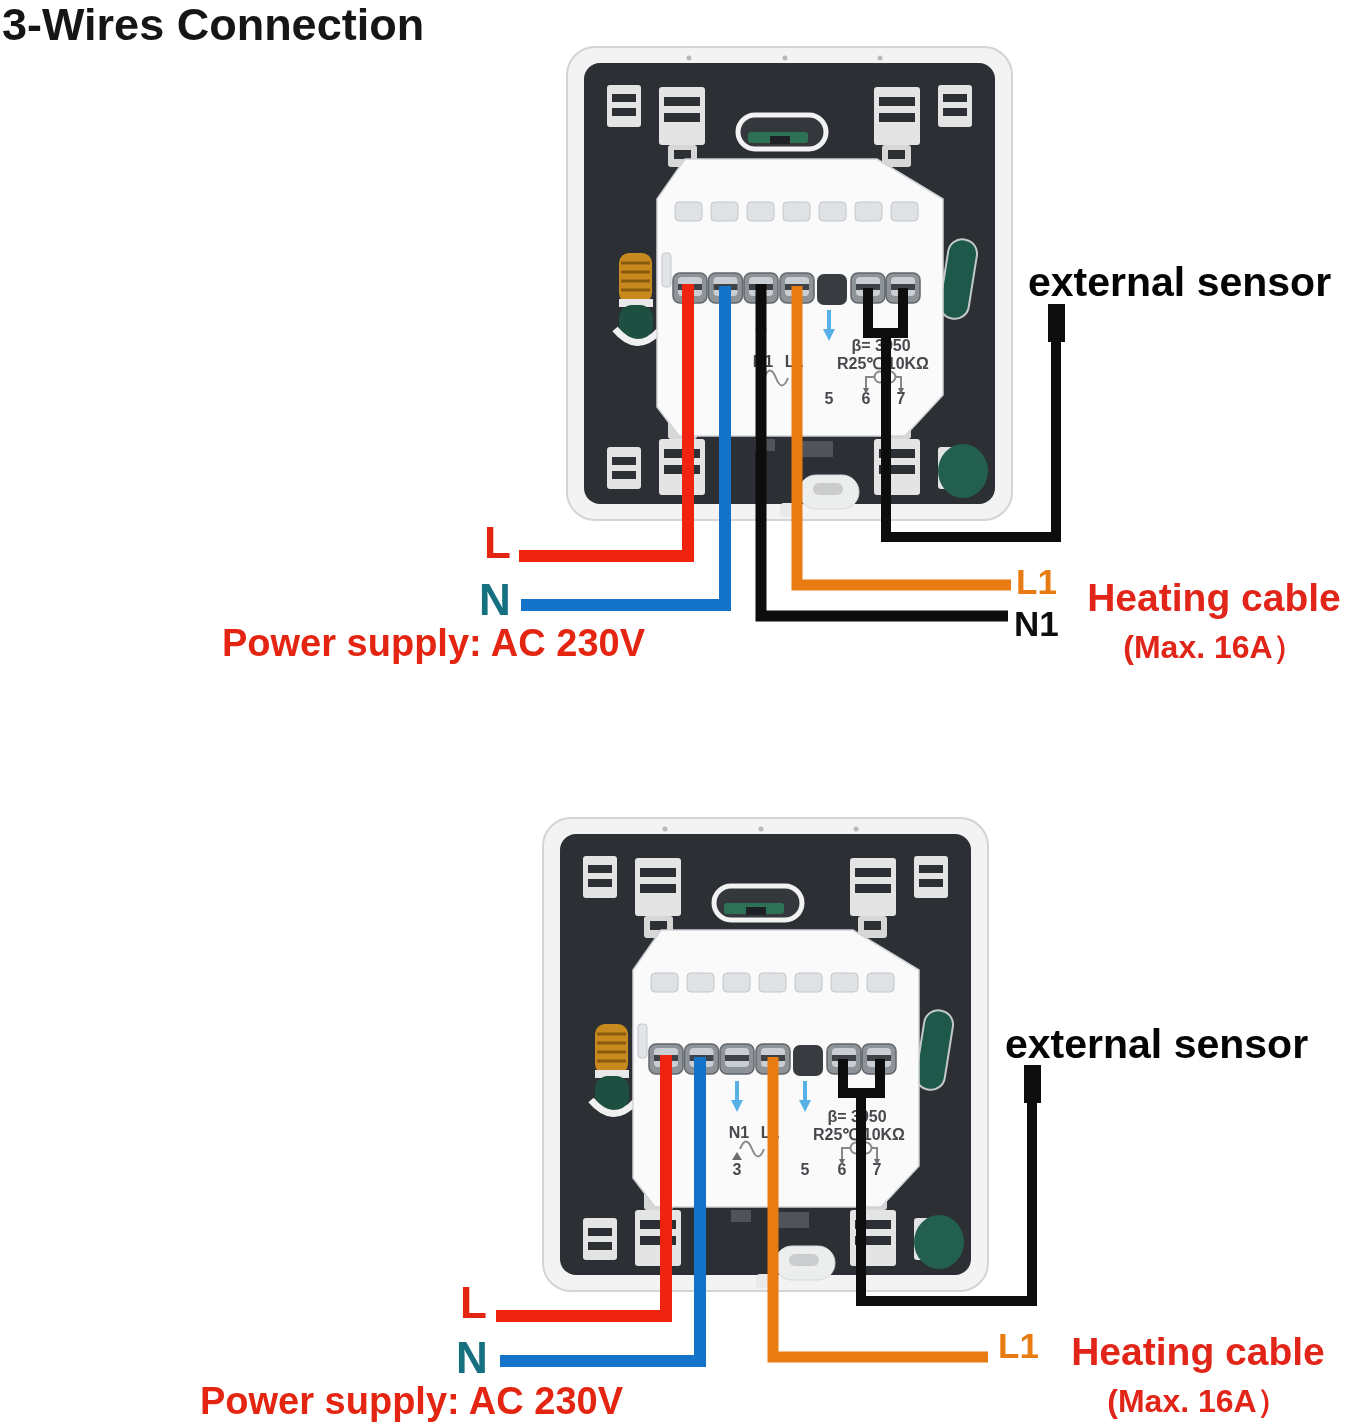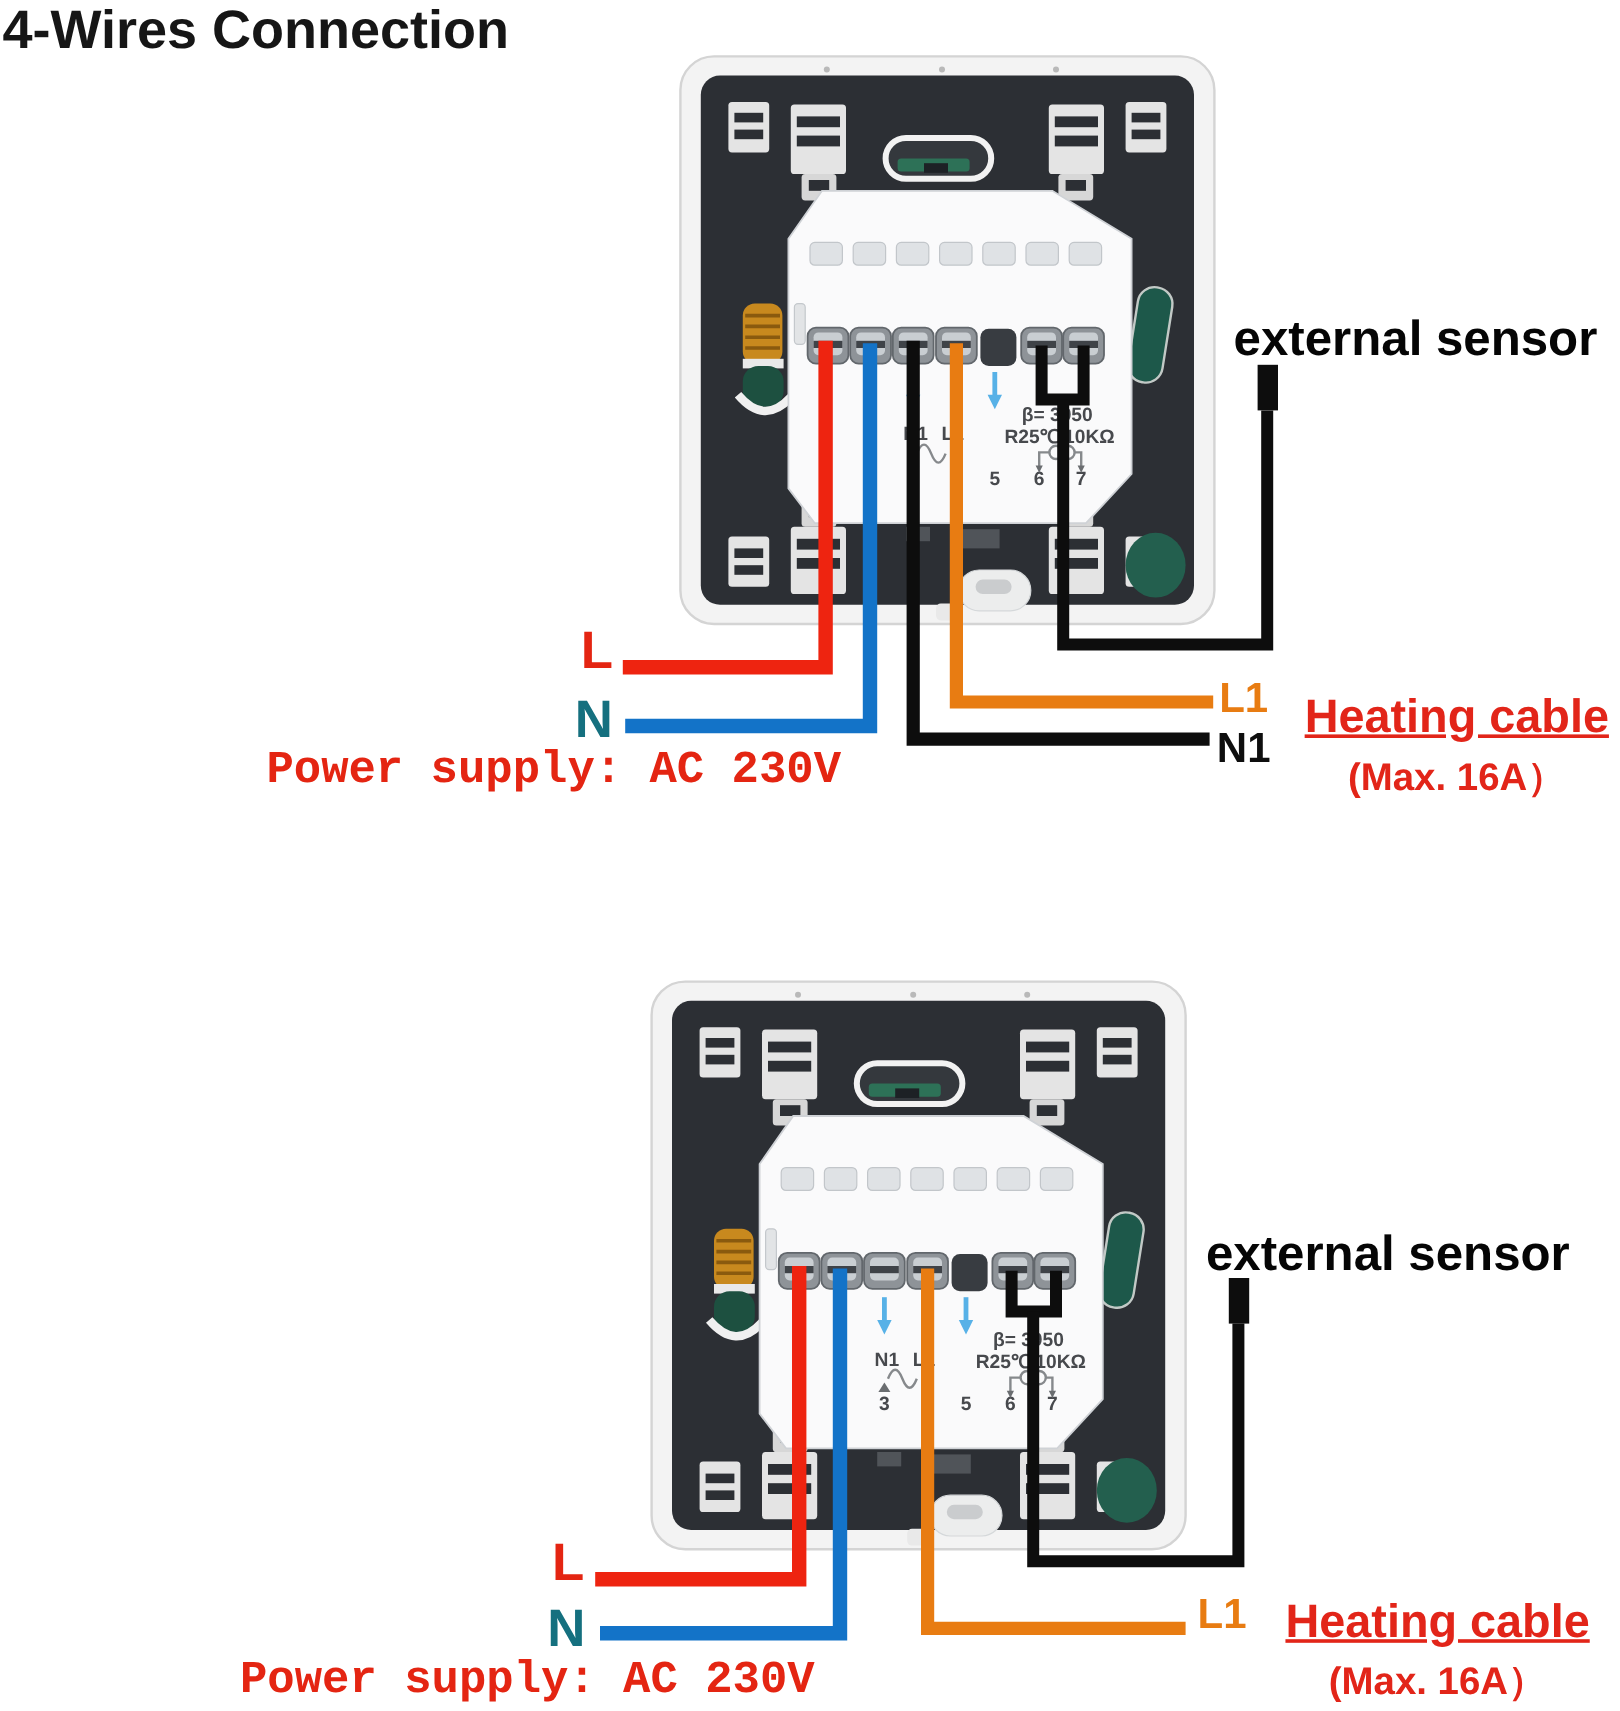--- a/index.html
+++ b/index.html
@@ -38,23 +38,23 @@
 
   
   .lbl{position:absolute;font-weight:700;line-height:1;white-space:nowrap;}
   .red{color:#e42512;}
   .teal{color:#15707f;}
   .orange{color:#e87c12;}
   .blk{color:#0e0e0e;}
   .title{font-size:45px;color:#161616;}
   .big{font-size:44px;}
   .mid{font-size:35px;}
-  .cap{font-size:38px;font-family:Liberation Mono, monospace;}
+  .cap{font-size:38px;}
   .hcblock{position:absolute;text-align:center;font-weight:700;color:#e22519;}
-  .hc1{font-size:39px;line-height:1;text-decoration:underline;}
+  .hc1{font-size:39px;line-height:1;}
   .hc2{font-size:32px;line-height:1;margin-top:14px;}
   .es{font-size:41px;color:#050505;}
 </style>
 </head>
 <body>
 
 <div id="stage">
 
 <svg id="diagram-svg" width="1350" height="1426" viewBox="0 0 1350 1426">
 
@@ -345,21 +345,21 @@
   <g>
     <polyline class="w wL" points="666,1055 666,1316 496,1316"></polyline>
     <polyline class="w wN" points="700,1057 700,1361 500,1361"></polyline>
     <polyline class="w wL1" points="773,1057 773,1357 988,1357"></polyline>
     <polyline class="w wS" points="843,1059 843,1093 880,1093 880,1059"></polyline>
     <polyline class="w wS" points="861,1093 861,1301 1032,1301 1032,1103"></polyline>
     <rect class="tip" x="1024" y="1065" width="17" height="38"></rect>
   </g>
 </svg>
 
-<div class="lbl title" style="left:2px;top:2px;">4-Wires Connection</div>
+<div class="lbl title" style="left:2px;top:2px;">3-Wires Connection</div>
 <div class="lbl big red" style="left:484px;top:521px;">L</div>
 <div class="lbl big teal" style="left:479px;top:578px;">N</div>
 <div class="lbl cap red" style="left:222px;top:624px;">Power supply: AC 230V</div>
 <div class="lbl mid orange" style="left:1016px;top:564px;">L1</div>
 <div class="lbl mid blk" style="left:1014px;top:606px;">N1</div>
 <div class="hcblock" style="left:1078px;top:578px;width:272px;">
   <div class="hc1">Heating cable</div>
   <div class="hc2">(Max. 16A）</div>
 </div>
 <div class="lbl es" style="left:1028px;top:262px;">external sensor</div>

